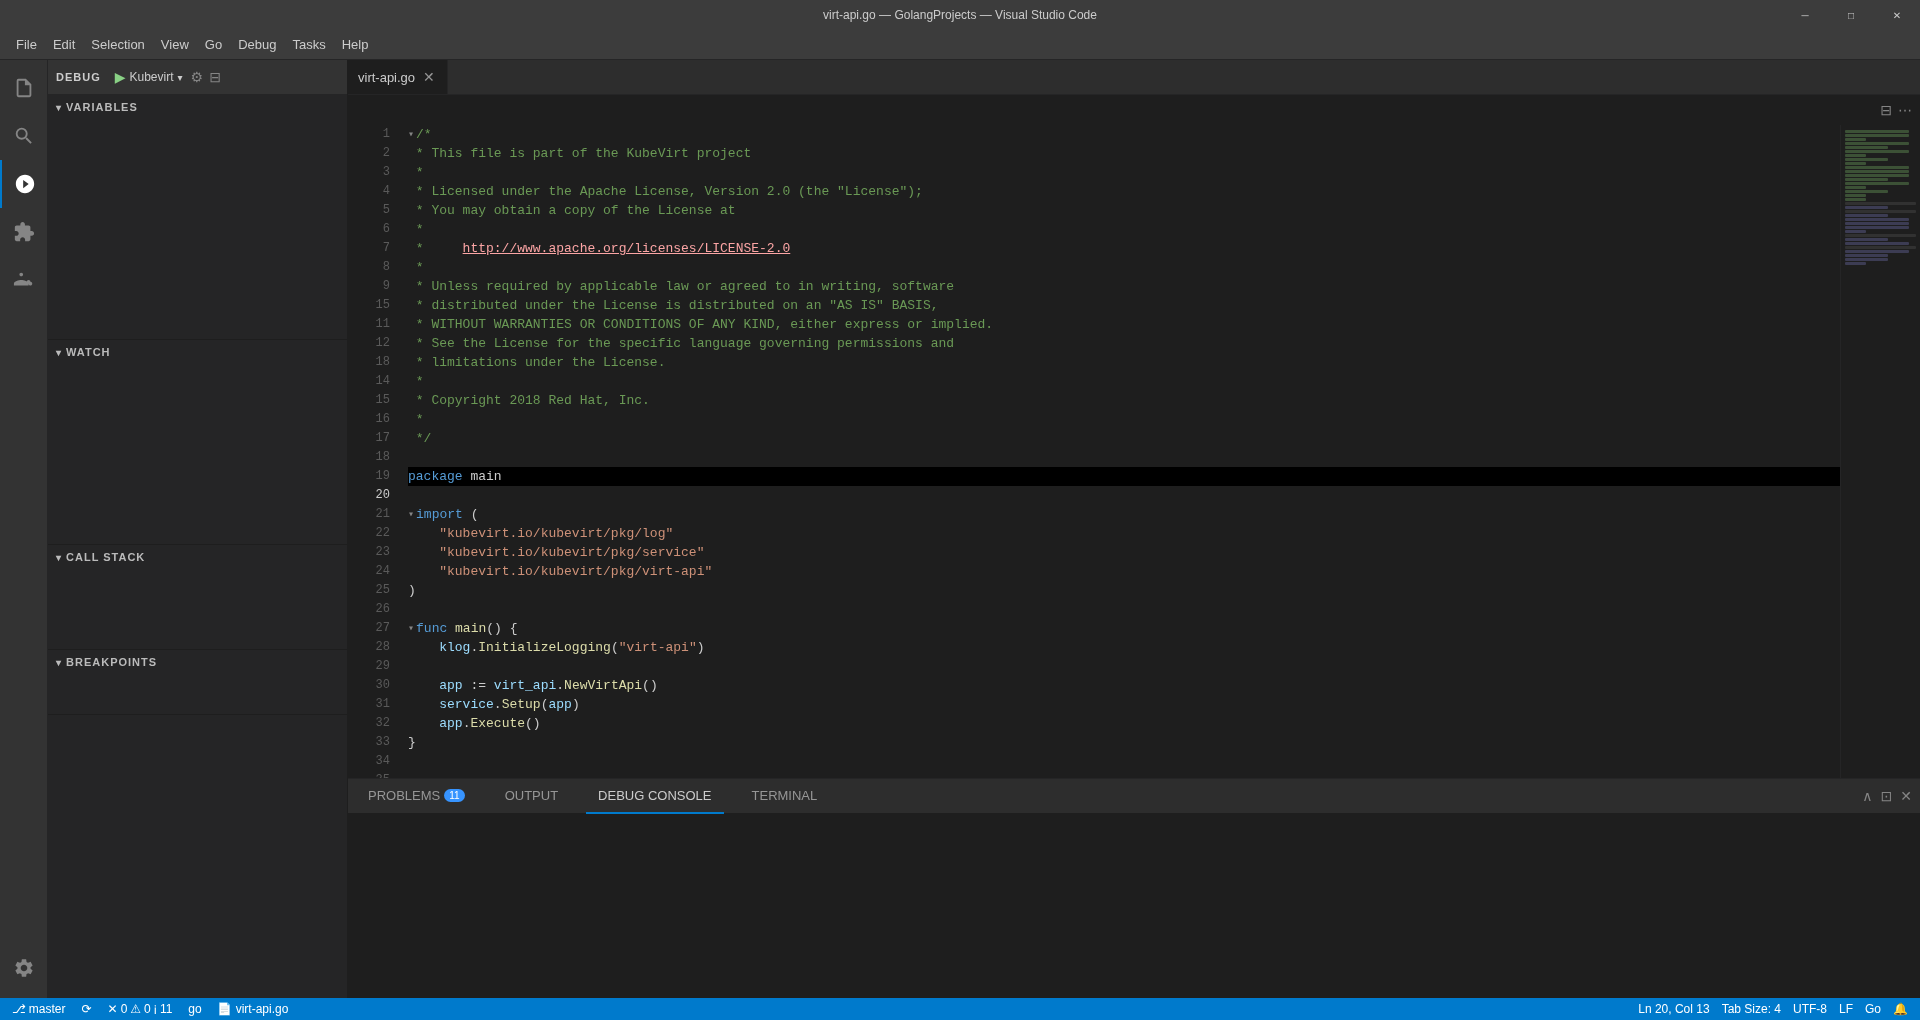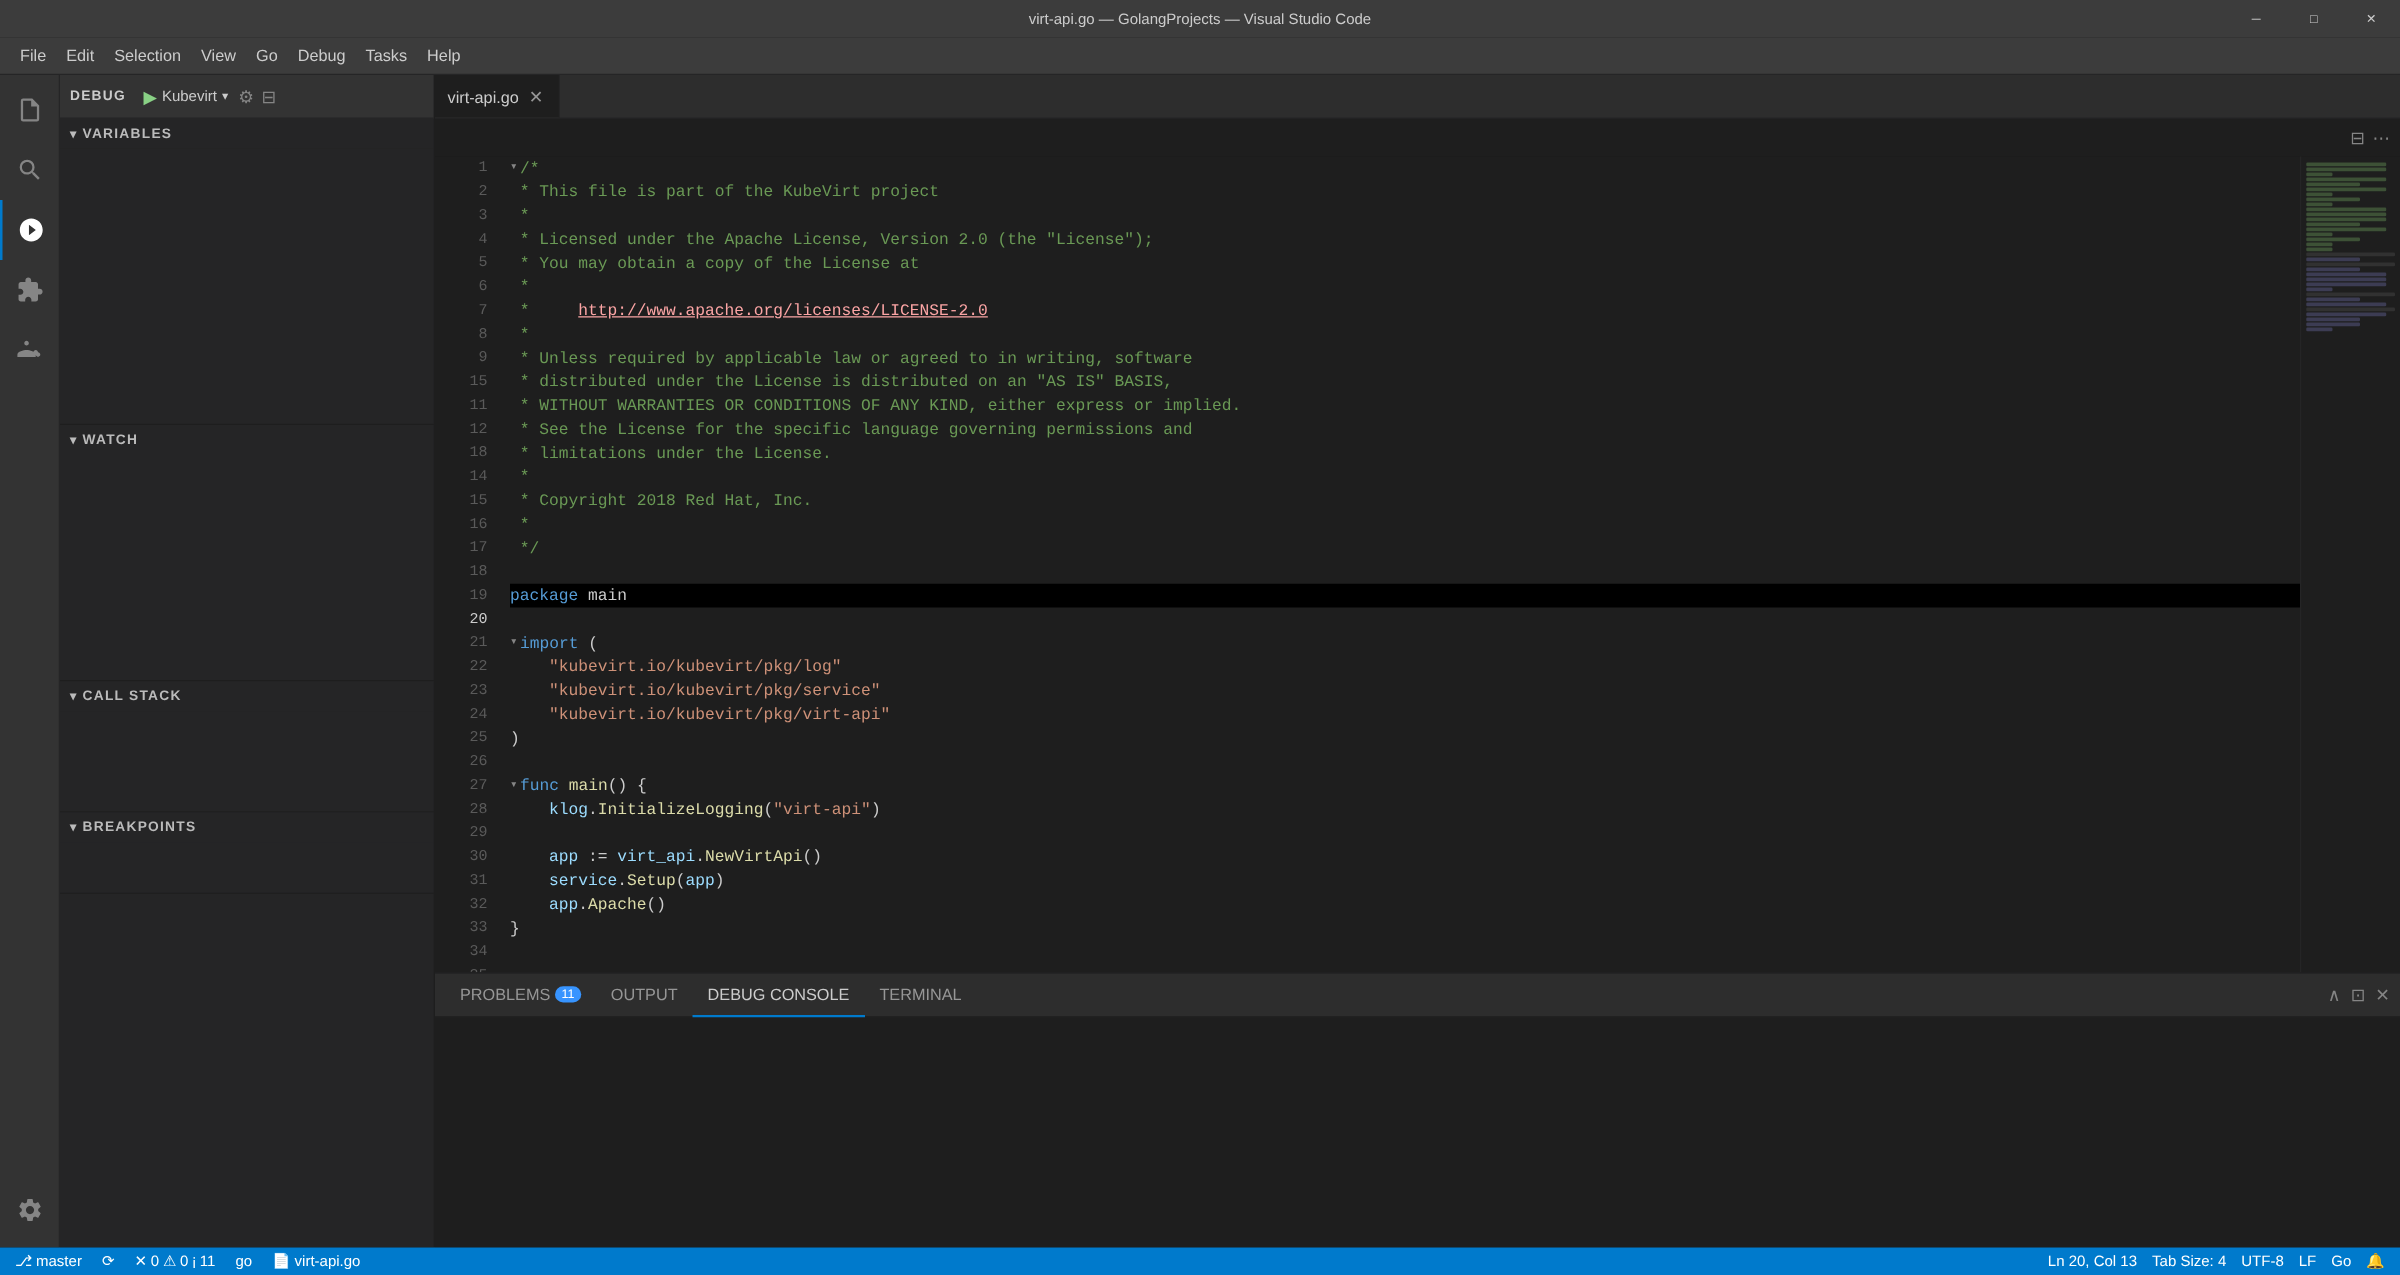--- a/index.html
+++ b/index.html
@@ -312,20 +312,21 @@
       display: flex;
       flex-direction: column;
     }
     #panel-tabs {
       display: flex;
       align-items: center;
       background: #2d2d2d;
       height: 35px;
       border-bottom: 1px solid #1e1e1e;
       padding: 2px 8px;
+      gap: 16px;
     }
     .panel-tab {
       padding: 0 12px;
       height: 35px;
       display: flex;
       align-items: center;
       color: #969696;
       cursor: pointer;
       font-size: 13px;
       border-bottom: 2px solid transparent;
@@ -647,21 +648,21 @@
 
           <div class="code-line">
             <span class="c-normal">&nbsp;&nbsp;&nbsp;&nbsp;</span><span class="c-var">app</span><span class="c-normal"> := </span><span class="c-var">virt_api</span><span class="c-normal">.</span><span class="c-function">NewVirtApi</span><span class="c-normal">()</span>
           </div>
 
           <div class="code-line">
             <span class="c-normal">&nbsp;&nbsp;&nbsp;&nbsp;</span><span class="c-var">service</span><span class="c-normal">.</span><span class="c-function">Setup</span><span class="c-normal">(</span><span class="c-var">app</span><span class="c-normal">)</span>
           </div>
 
           <div class="code-line">
-            <span class="c-normal">&nbsp;&nbsp;&nbsp;&nbsp;</span><span class="c-var">app</span><span class="c-normal">.</span><span class="c-function">Apache</span><span class="c-normal">()</span>
+            <span class="c-normal">&nbsp;&nbsp;&nbsp;&nbsp;</span><span class="c-var">app</span><span class="c-normal">.</span><span class="c-function">Execute</span><span class="c-normal">()</span>
           </div>
 
           <div class="code-line">
             <span class="c-normal">}</span>
           </div>
 
           <div class="code-line">&nbsp;</div>
         </div>
 
         <div id="minimap">

